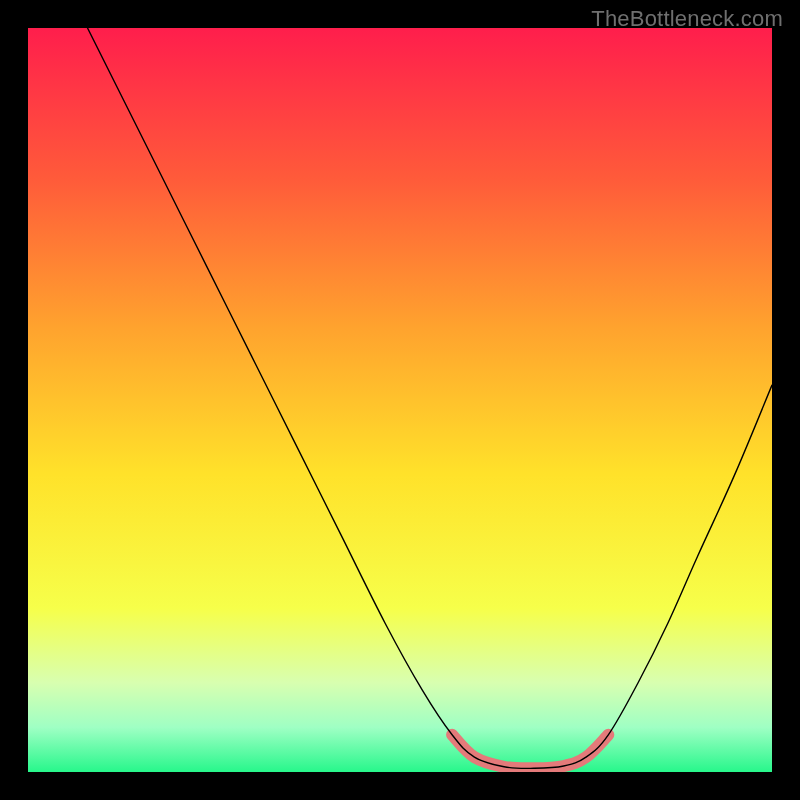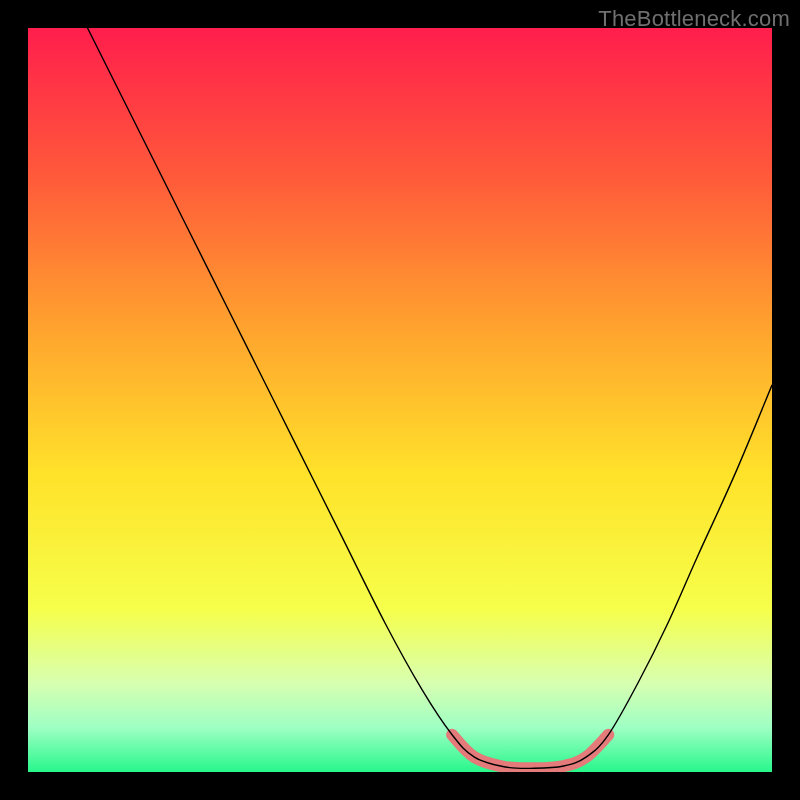--- a/index.html
+++ b/index.html
@@ -20,21 +20,21 @@
   .plot {
     position: absolute;
     left: 28px;
     top: 28px;
     width: 744px;
     height: 744px;
   }
   .watermark {
     position: absolute;
     top: 6px;
-    right: 10px;
+    right: 17px;
     color: #6f6f6f;
     font-size: 22px;
     font-weight: 400;
     letter-spacing: 0.2px;
     user-select: none;
   }
   svg { display: block; }
 </style>
 </head>
 <body>

